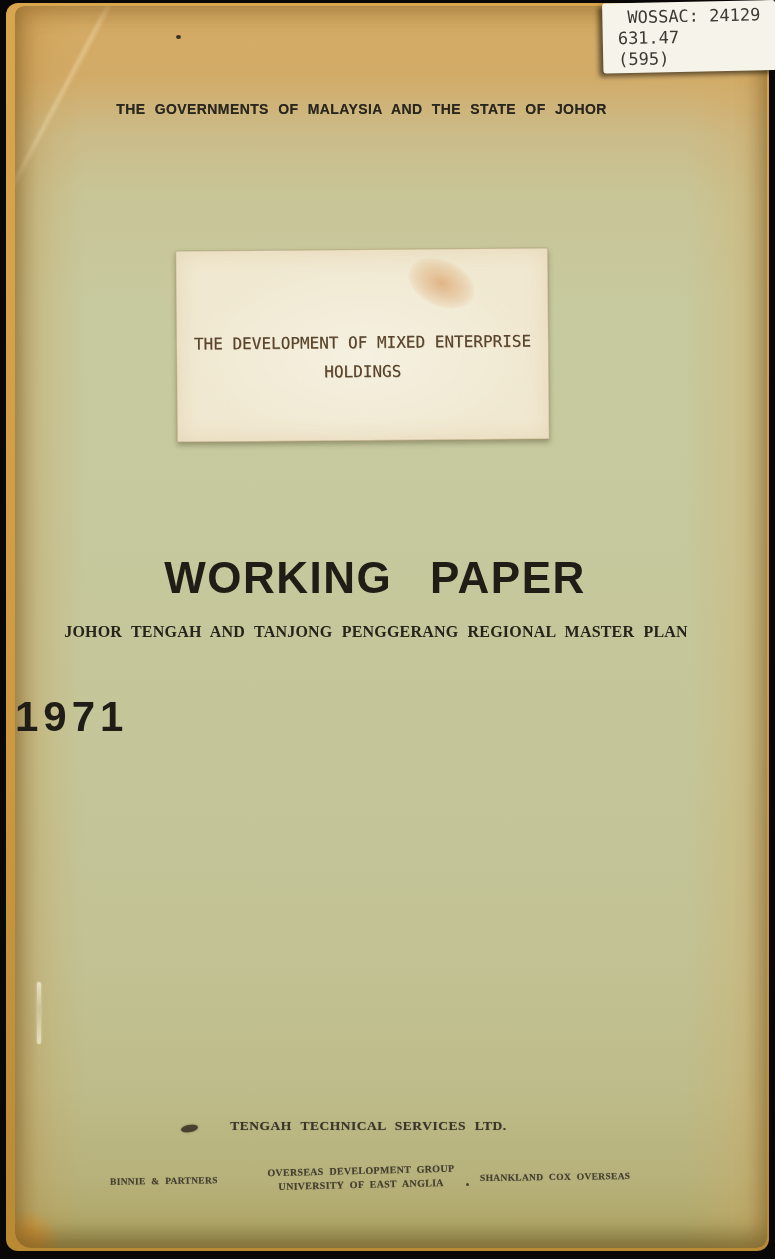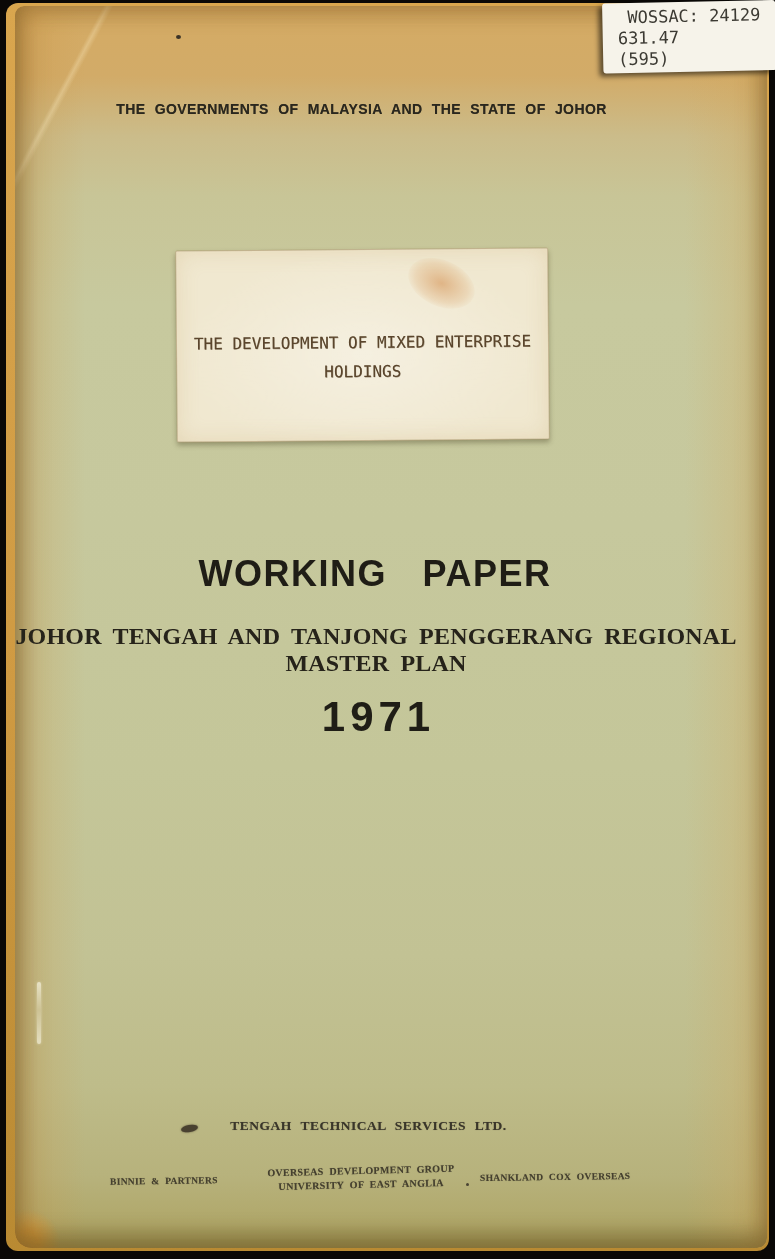--- a/index.html
+++ b/index.html
@@ -97,44 +97,44 @@
     font-size: 16px;
     line-height: 29px;
     color: #5a452c;
     text-shadow: 0.4px 0.4px 0.5px rgba(90,69,44,0.55);
   }
 
   .main-title {
     position: absolute;
     top: 547px; left: 0; right: 58px;
     text-align: center;
-    font-size: 36px;
+    font-size: 44px;
     font-weight: bold;
     color: #1f1d16;
     letter-spacing: 1.5px;
     word-spacing: 24px;
     margin-left: 26px;
   }
 
   .subtitle {
     position: absolute;
     top: 617px; left: 0; right: 30px;
     text-align: center;
     font-family: "Liberation Serif", serif;
-    font-size: 24px;
+    font-size: 16px;
     font-weight: bold;
     color: #26231a;
     word-spacing: 5px;
     letter-spacing: 0.2px;
   }
 
   .year {
     position: absolute;
     top: 687px; left: 0; right: 25px;
-    text-align: center;
+    text-align: left;
     font-size: 42px;
     font-weight: bold;
     color: #1f1d16;
     letter-spacing: 5px;
   }
 
   .publisher {
     position: absolute;
     top: 1112px; left: 0; right: 45px;
     text-align: center;

